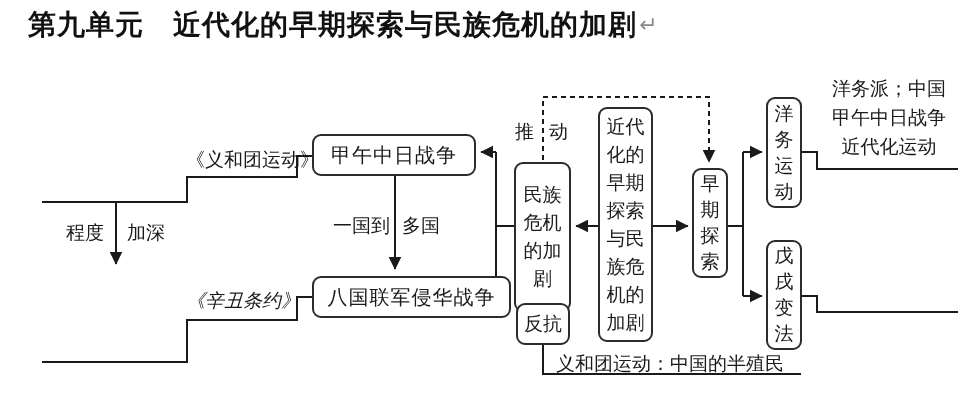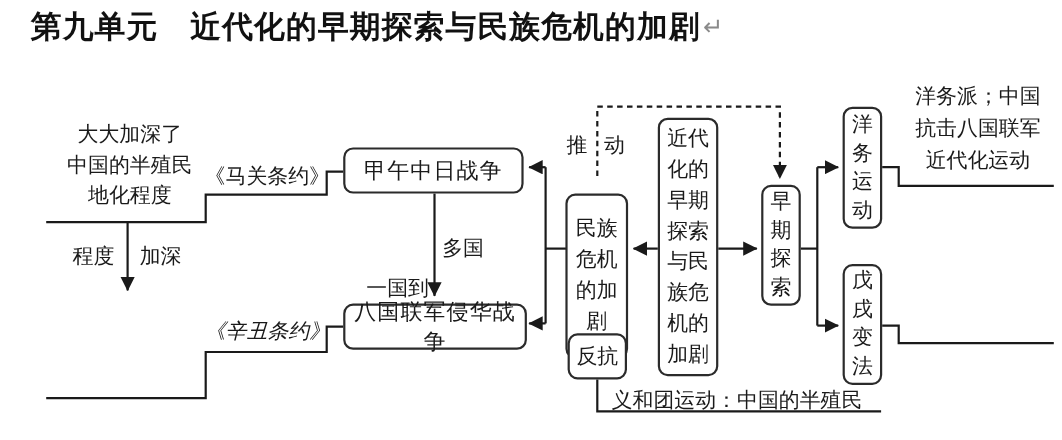--- a/index.html
+++ b/index.html
@@ -62,35 +62,32 @@
       <path d="M543 345 V374 H801"></path>
 
       <path d="M543 160 V97 H709 V162" stroke-dasharray="5 4" marker-end="url(#arr)"></path>
     </g>
   </svg>
 
   <div class="title">
     <span>第九单元　近代化的早期探索与民族危机的加剧</span><span class="retmark">↵</span>
   </div>
 
-  <div class="lbl ctr" style="left:40px;top:109px;width:156px;line-height:28px;">大大加深了
-中国的半殖民
-地化程度</div>
   <div class="lbl" style="left:66px;top:220px;">程度</div>
   <div class="lbl" style="left:127px;top:220px;font-family:Liberation Mono, monospace;">加深</div>
-  <div class="lbl ctr nowrap" style="left:186px;top:147px;width:112px;">《马关条约》</div>
+  <div class="lbl ctr nowrap" style="left:186px;top:147px;width:112px;">《义和团运动》</div>
   <div class="lbl ctr nowrap" style="left:186px;top:288px;width:112px;font-style:italic;">《辛丑条约》</div>
-  <div class="lbl" style="left:333px;top:213px;margin-top:36px;">一国到</div>
+  <div class="lbl" style="left:333px;top:213px;">一国到</div>
   <div class="lbl" style="left:402px;top:213px;">多国</div>
 
   <div class="box warbox" style="left:312px;top:134px;width:164px;height:42px;">甲午中日战争</div>
-  <div class="box warbox" style="left:312px;top:276px;width:167px;height:42px;">八国联军侵华战争</div>
+  <div class="box warbox" style="left:312px;top:276px;width:199px;height:42px;">八国联军侵华战争</div>
 
   <div class="lbl" style="left:515px;top:119px;letter-spacing:15px;">推动</div>
-  <div class="box vtext" style="left:514px;top:176px;width:57px;height:150px;line-height:28px;">民族
+  <div class="box vtext" style="left:514px;top:162px;width:57px;height:150px;line-height:28px;">民族
 危机
 的加
 剧</div>
   <div class="box vtext" style="left:598px;top:107px;width:55px;height:235px;line-height:28px;">近代
 化的
 早期
 探索
 与民
 族危
 机的
@@ -104,16 +101,16 @@
 索</div>
   <div class="box vtext" style="left:766px;top:97px;width:36px;height:111px;line-height:26px;">洋
 务
 运
 动</div>
   <div class="box vtext" style="left:766px;top:240px;width:36px;height:110px;line-height:26px;">戊
 戌
 变
 法</div>
   <div class="lbl ctr" style="left:818px;top:74px;width:142px;line-height:29px;">洋务派；中国
-抗击八国联军
+甲午中日战争
 近代化运动</div>
 
 </div>
 
 </body></html>

